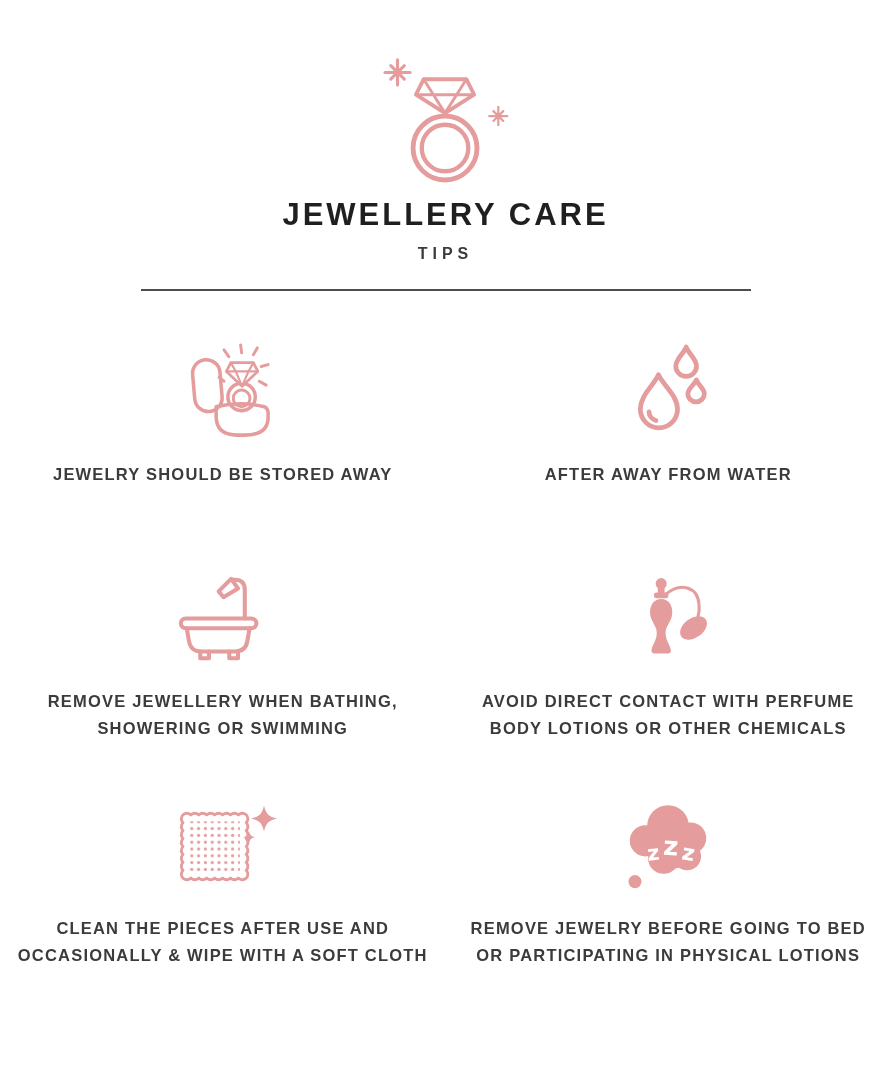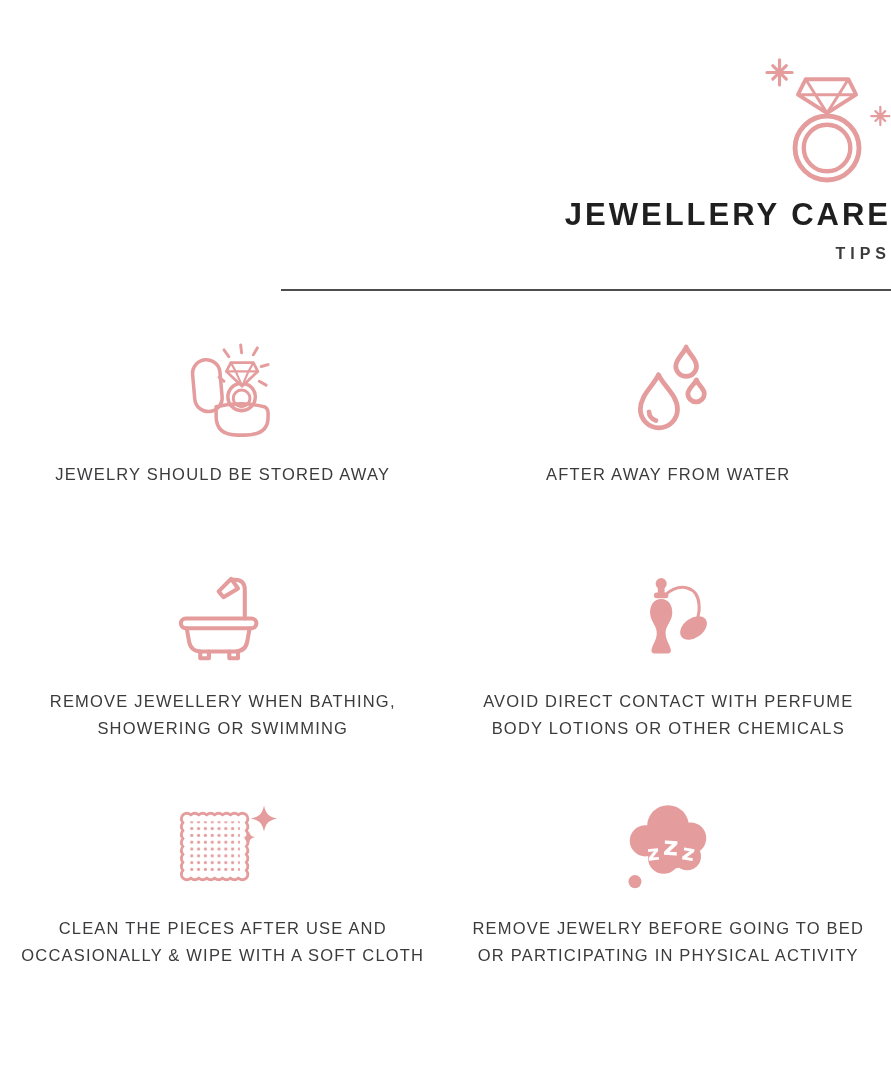--- a/index.html
+++ b/index.html
@@ -10,21 +10,21 @@
     --background:#ffffff;
   }
   html,body{margin:0;padding:0;background:#ffffff;}
   .poster{
     width:891px;height:1080px;
     background:var(--background);
     font-family:"Liberation Sans", sans-serif;
     overflow:hidden;
     margin:0 auto;
   }
-  .header{display:flex;flex-direction:column;align-items:flex-end;padding-top:52px;}
+  .header{display:flex;flex-direction:column;align-items:center;padding-top:52px;}
   .brand-icon svg{color:var(--accent);display:block;}
   .title{
     margin-top:14px;
     font-size:31px;font-weight:bold;letter-spacing:3px;
     color:var(--title);white-space:nowrap;
   }
   .subtitle{
     margin-top:12px;
     font-size:16px;font-weight:bold;letter-spacing:5px;
     color:var(--text);
@@ -32,21 +32,21 @@
   .divider{margin-top:26px;width:610px;height:2px;background:var(--divider);}
   .grid{
     margin-top:42px;
     display:grid;grid-template-columns:1fr 1fr;
   }
   .tip{height:227px;display:flex;flex-direction:column;align-items:center;}
   .tip-icon{height:118px;display:flex;align-items:center;justify-content:center;}
   .tip-icon svg{color:var(--accent);display:block;}
   .tip-text{
     margin-top:10px;text-align:center;
-    font-size:16.5px;font-weight:normal;letter-spacing:1.2px;line-height:27px;
+    font-size:16.5px;font-weight:bold;letter-spacing:1.2px;line-height:27px;
     color:var(--text);white-space:nowrap;
   }
 </style>
 </head>
 <body>
 
 <div class="poster">
 
   <div class="header">
     <div class="brand-icon">
@@ -192,18 +192,18 @@
           </g>
           <g fill="#ffffff" font-weight="bold" font-family="'DejaVu Sans', sans-serif">
             <text x="38" y="71" font-size="24" transform="rotate(-6 38 71)">z</text>
             <text x="55" y="64" font-size="30" transform="rotate(3 55 64)">z</text>
             <text x="76" y="69" font-size="25" transform="rotate(10 76 69)">z</text>
           </g>
         </svg>
       </div>
       <div class="tip-text">
         <div>REMOVE JEWELRY BEFORE GOING TO BED</div>
-        <div>OR PARTICIPATING IN PHYSICAL ACTIVITY</div>
+        <div>OR PARTICIPATING IN PHYSICAL LOTIONS</div>
       </div>
     </div>
 
   </div>
 </div>
 
 </body></html>

